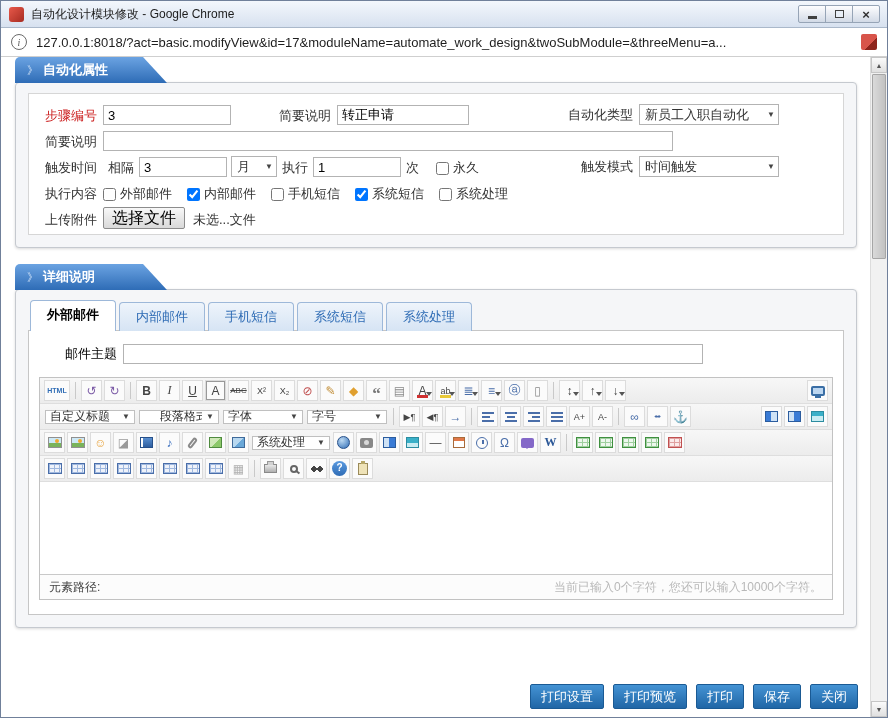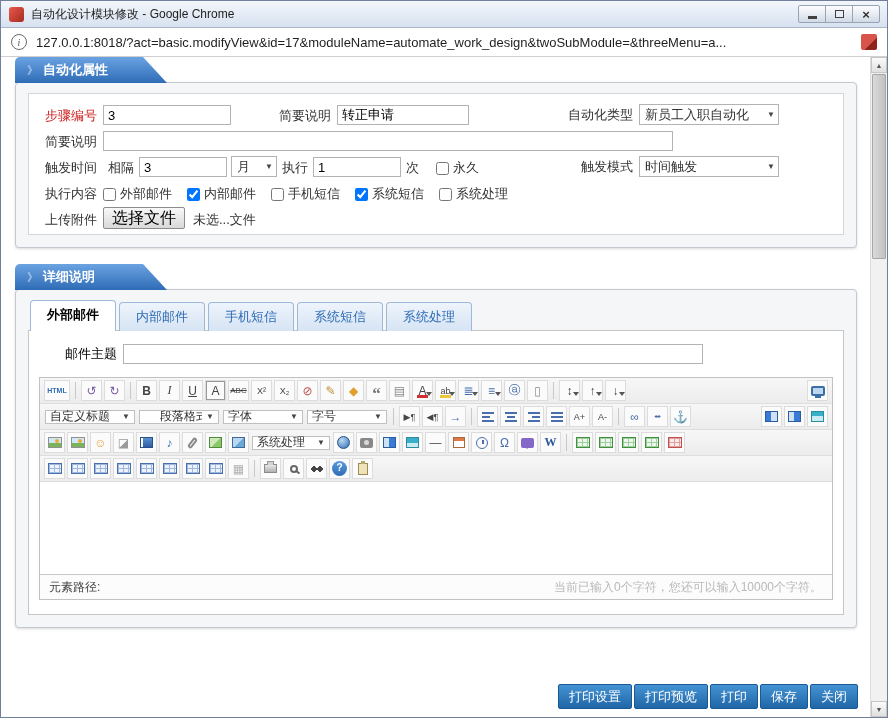--- a/index.html
+++ b/index.html
@@ -132,21 +132,21 @@
   .ic-clip::before { content:""; position:absolute; top:-3px; left:2px; width:4px; height:3px; background:#b8a868; }
   .ic-sq1 { width:13px; height:11px; border:1px solid #2b5c9e; background:linear-gradient(90deg,#3a7bd5 0 50%,#cfe2f5 50%); }
   .ic-sq2 { width:13px; height:11px; border:1px solid #2b5c9e; background:linear-gradient(90deg,#cfe2f5 0 50%,#3a7bd5 50%); }
   .ic-sq3 { width:13px; height:11px; border:1px solid #2b8ca0; background:linear-gradient(#3ab0c8 0 50%,#c8ecf2 50%); }
 
   .econtent { height:92px; background:#fff; cursor:text; }
   .estatus { display:flex; align-items:center; height:25px; border-top:1px solid #c9c9c9; background:#fcfcfc; font-size:12px; }
   .epath { padding:0 9px; color:#444; }
   .ecount { margin-left:auto; padding-right:10px; color:#b8b8b8; }
 
-  .footerbtns { position:absolute; bottom:8px; right:12px; display:flex; gap:2px;margin-top:16px; }
+  .footerbtns { position:absolute; bottom:8px; right:12px; display:flex; gap:9px;margin-top:16px; }
   .bluebtn { height:25px; padding:0 10px; background:linear-gradient(#4493d4,#2066a6); border:1px solid #1a5a94; border-radius:2px; color:#fff; font-size:13px; font-family:inherit; cursor:pointer; }
 </style>
 </head>
 <body>
 
 <div class="window">
 
   <div class="titlebar">
     <span class="appicon"></span>
     <span class="wtitle">自动化设计模块修改 - Google Chrome</span>

